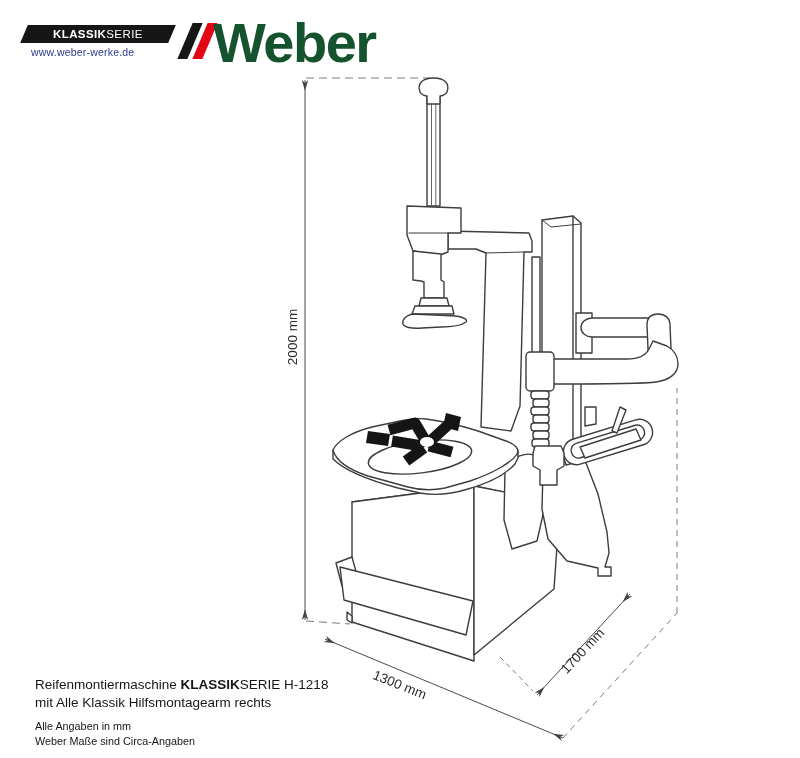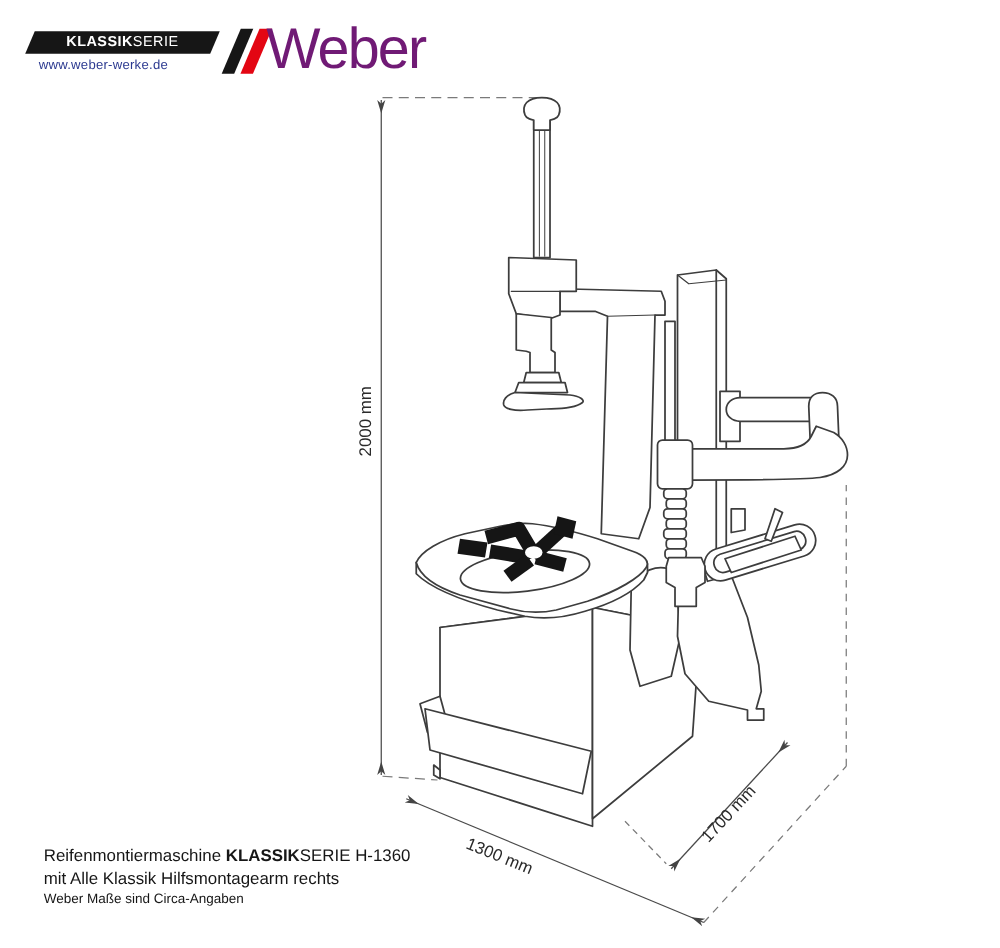--- a/index.html
+++ b/index.html
@@ -11,22 +11,22 @@
                   background:#161616;transform:skewX(-23deg);
                   display:flex;align-items:center;justify-content:center;}
   .klassik-banner .inner{transform:skewX(23deg);color:#ffffff;font-size:11.5px;
                          letter-spacing:.4px;white-space:nowrap;}
   .klassik-banner .b{font-weight:bold;}
   .website{position:absolute;left:31px;top:46px;font-size:10.5px;font-weight:normal;
            color:#2b3990;letter-spacing:.2px;}
   .stripe{position:absolute;top:23px;width:10px;height:36px;transform:skewX(-23deg);}
   .stripe.black{left:185px;background:#161616;}
   .stripe.red{left:200px;background:#e30613;}
-  .weber{position:absolute;left:213px;top:15px;font-size:46px;line-height:1;
-         font-weight:normal;color:#701a75;letter-spacing:-1.5px;}
+  .weber{position:absolute;left:213px;top:15px;font-size:56px;line-height:1;
+         font-weight:bold;color:#14532d;letter-spacing:-1.5px;}
   
   .caption{position:absolute;left:35px;top:676px;width:420px;}
   .cap-line{font-size:13.5px;line-height:18px;color:#161616;}
   .cap-note{font-size:10.8px;line-height:15px;color:#161616;}
   .cap-note.first{margin-top:7px;}
   .drawing{position:absolute;left:0;top:0;}
   .dim-label{font-size:13.5px;fill:#2a2a2a;}
 </style>
 </head>
 <body>
@@ -153,18 +153,19 @@
       <g>
         <path d="M413,251 L441,254 L441,280 L444,282 L444,298 L424,298 L424,282 L421,281 L413,280 Z"></path>
         <path d="M421,298 L447,298 L449,306 L419,306 Z"></path>
         <path d="M415,306 L452,306 L454,314 L412,314 Z"></path>
         <path d="M412,314 C405,316 402,320 403,324 C404,327 411,329 422,328 L441,327 C453,327 462,325 466,322 C468,320 464,317 456,316 Z"></path>
       </g>
     </g>
   </svg>
 
   <div class="caption">
-    <div class="cap-line"><span>Reifenmontiermaschine </span><b>KLASSIK</b><span>SERIE H-1360</span></div>
+    <div class="cap-line"><span>Reifenmontiermaschine </span><b>KLASSIK</b><span>SERIE H-1218</span></div>
     <div class="cap-line">mit Alle Klassik Hilfsmontagearm rechts</div>
+    <div class="cap-note first">Alle Angaben in mm</div>
     <div class="cap-note">Weber Maße sind Circa-Angaben</div>
   </div>
 
 </div>
 
 </body></html>

